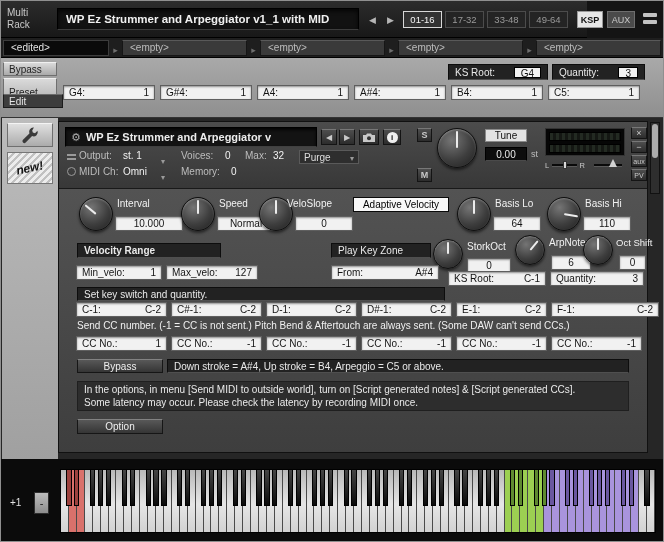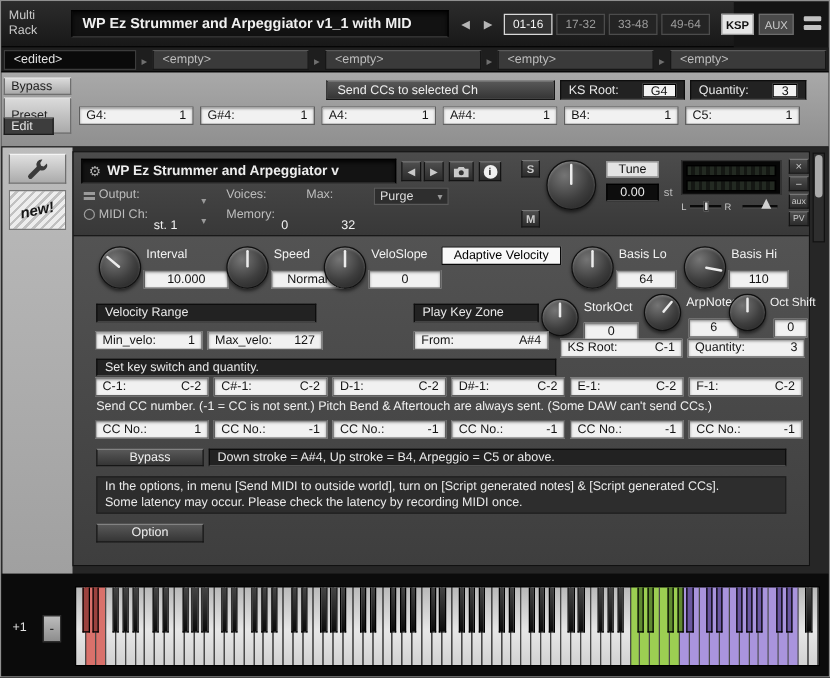--- a/index.html
+++ b/index.html
@@ -86,21 +86,21 @@
                  background:linear-gradient(#4c4c4c,#383838); }
   .inst-title { position:absolute; left:6px; top:5px; width:252px; height:20px; background:#131313;
                 border:1px solid #000; border-bottom-color:#404040; box-shadow:inset 0 2px 3px rgba(0,0,0,.8);
                 display:flex; align-items:center; gap:5px; padding-left:5px; color:#ededed;
                 font-size:11px; font-weight:bold; white-space:nowrap; overflow:hidden; }
   .gear::after { content:"⚙"; color:#ababab; font-size:11px; font-weight:normal; }
   .sq { position:absolute; background:linear-gradient(#4e4e4e,#2c2c2c); border:1px solid #141414;
         border-top-color:#777; color:#c9c9c9; display:flex; align-items:center; justify-content:center;
         font-size:8px; cursor:pointer; }
   .hlab { position:absolute; font-size:10px; color:#bdbdbd; white-space:nowrap; }
-  .hval { position:absolute; font-size:10px; color:#f2f2f2; white-space:nowrap;margin-top:25px; }
+  .hval { position:absolute; font-size:10px; color:#f2f2f2; white-space:nowrap; }
   .dd::after { content:"▾"; color:#9a9a9a; font-size:8px; }
   .mini-out { position:absolute; width:9px; height:8px;
               background:repeating-linear-gradient(0deg,#9a9a9a 0 2px, rgba(0,0,0,0) 2px 4px); }
   .mini-midi { position:absolute; width:9px; height:9px; border:1px solid #9a9a9a; border-radius:50%; }
   .purge-box { position:absolute; left:240px; top:28px; width:60px; height:14px; background:#2e2e2e;
                border:1px solid #5a5a5a; color:#ddd; font-size:10px; display:flex; align-items:center;
                justify-content:space-between; padding:0 4px; cursor:pointer; }
   .sm-btn { position:absolute; width:15px; height:14px; font-size:9px; font-weight:bold; }
 
   .knob { position:absolute; border-radius:50%;
@@ -185,23 +185,22 @@
     <div class="tab empty">&lt;empty&gt;</div>
     <div class="sep"></div>
     <div class="tab empty">&lt;empty&gt;</div>
     <div class="sep"></div>
     <div class="tab empty">&lt;empty&gt;</div>
   </div>
 
   <div class="multi-panel">
     <div class="lbtn" style="left:2px; top:4px; width:54px; height:14px;">Bypass</div>
     <div class="lbtn" style="left:2px; top:20px; width:54px; height:29px;">Preset</div>
-    <div class="edit-btn" style="left:2px; top:36px; width:40px; height:14px;">Edit</div>
-
-    <div class="dbtn left" style="left:260px; top:6px; width:183px; height:16px;">Send CCs to selected Ch</div>
+    <div class="edit-btn" style="left:2px; top:36px; width:60px; height:14px;">Edit</div>
+
 
     <div class="dbar" style="left:447px; top:6px; width:100px; height:16px;">
       <span>KS Root:</span>
       <span class="wv">G4</span>
     </div>
     <div class="dbar" style="left:551px; top:6px; width:93px; height:16px;">
       <span>Quantity:</span>
       <span class="wv">3</span>
     </div>
 
@@ -329,38 +328,38 @@
 
         <div class="knob" style="left:122px; top:8px; width:34px; height:34px;">
           <div class="kptr" style="transform: rotate(0deg);"></div>
         </div>
         <span class="klabel" style="left:160px; top:9px;">Speed</span>
         <div class="field center" style="left:158px; top:27px; width:58px;">Normal</div>
 
         <div class="knob" style="left:200px; top:8px; width:34px; height:34px;">
           <div class="kptr" style="transform: rotate(0deg);"></div>
         </div>
-        <span class="klabel" style="left:238px; top:9px;text-align:right;">VeloSlope</span>
+        <span class="klabel" style="left:228px; top:9px;text-align:right;">VeloSlope</span>
         <div class="field center" style="left:236px; top:27px; width:58px;">0</div>
 
         <div class="adaptive" style="left:294px; top:8px; width:96px; height:15px;">Adaptive Velocity</div>
 
         <div class="knob" style="left:398px; top:8px; width:34px; height:34px;">
           <div class="kptr" style="transform: rotate(0deg);"></div>
         </div>
         <span class="klabel" style="left:436px; top:9px;">Basis Lo</span>
         <div class="field center" style="left:434px; top:27px; width:48px;">64</div>
 
         <div class="knob" style="left:488px; top:8px; width:34px; height:34px;">
           <div class="kptr" style="transform: rotate(100deg);"></div>
         </div>
         <span class="klabel" style="left:526px; top:9px;">Basis Hi</span>
         <div class="field center" style="left:524px; top:27px; width:48px;">110</div>
 
-        <div class="dbar" style="left:18px; top:54px; width:176px;">Velocity Range</div>
+        <div class="dbar" style="left:18px; top:54px; width:144px;font-weight:bold;">Velocity Range</div>
         <div class="dbar" style="left:272px; top:54px; width:100px;">Play Key Zone</div>
 
         <div class="knob" style="left:374px; top:50px; width:30px; height:30px;">
           <div class="kptr" style="transform: rotate(0deg);"></div>
         </div>
         <span class="klabel" style="left:408px; top:52px;">StorkOct</span>
         <div class="field center" style="left:408px; top:69px; width:44px;">0</div>
 
         <div class="knob" style="left:456px; top:46px; width:30px; height:30px;">
           <div class="kptr" style="transform: rotate(40deg);"></div>
@@ -410,21 +409,21 @@
           <span>C-2</span>
         </div>
         <div class="field" style="left:302px; top:113px; width:91px;">
           <span>D#-1:</span>
           <span>C-2</span>
         </div>
         <div class="field" style="left:397px; top:113px; width:91px;">
           <span>E-1:</span>
           <span>C-2</span>
         </div>
-        <div class="field" style="left:492px; top:113px; width:91px;gap:16px;">
+        <div class="field" style="left:492px; top:113px; width:108px;gap:16px;">
           <span>F-1:</span>
           <span>C-2</span>
         </div>
 
         <div class="cc-note">Send CC number.  (-1 = CC is not sent.)  Pitch Bend &amp; Aftertouch are always sent.   (Some DAW can't send CCs.)</div>
 
         <div class="field" style="left:17px; top:147px; width:91px;">
           <span>CC No.:</span>
           <span>1</span>
         </div>

